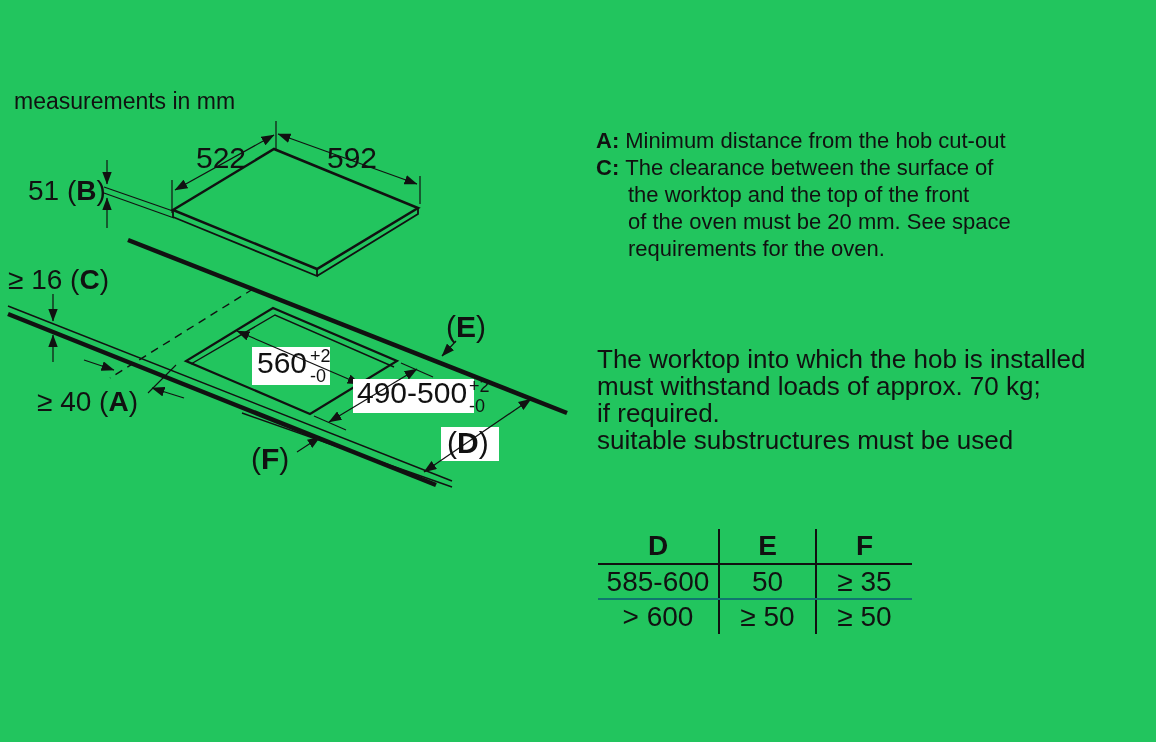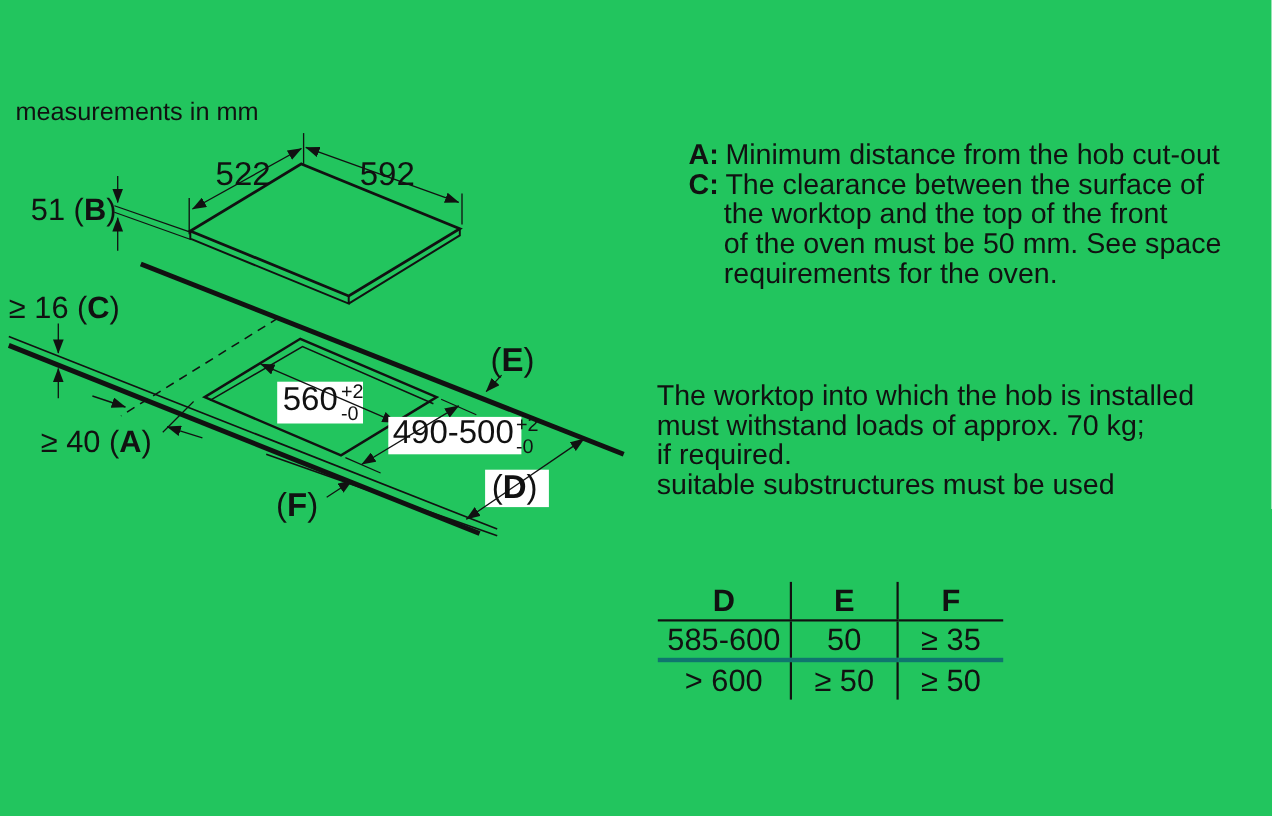--- a/index.html
+++ b/index.html
@@ -2,35 +2,35 @@
 <html><head>
 <meta charset="utf-8">
 <style>
   html,body{margin:0;padding:0;background:#fff;}
   #page{position:relative;width:1156px;height:742px;background:#22c55e;overflow:hidden;
         font-family:"Liberation Sans", sans-serif;color:#111;}
   #diagram-svg{position:absolute;left:0;top:0;width:1156px;height:742px;}
   .title{position:absolute;left:14px;top:88px;font-size:23px;color:#111;}
 
   
-  .defs{position:absolute;left:626px;top:127px;width:520px;font-size:26px;line-height:27px;}
+  .defs{position:absolute;left:596px;top:127px;width:520px;font-size:22px;line-height:27px;}
   .def{padding-left:32px;}
   .def .first{text-indent:-32px;}
   .def b{font-weight:bold;margin-right:6px;}
 
   .note{position:absolute;left:597px;top:346px;width:520px;font-size:26px;line-height:27px;}
 
   
   .dtable{position:absolute;left:598px;top:529px;border-collapse:collapse;font-size:28px;}
   .dtable td{text-align:center;padding:0;}
   .dtable .c1{width:120px;}
   .dtable .c2{width:95px;border-left:2px solid #111;}
   .dtable .c3{width:95px;border-left:2px solid #111;}
   .dtable tr.hdr td{font-weight:bold;height:34px;border-bottom:2px solid #111;}
-  .dtable tr.r1 td{height:33px;border-bottom:4px solid #0f766e;}
+  .dtable tr.r1 td{height:33px;border-bottom:2px solid #0f766e;}
   .dtable tr.r2 td{height:34px;margin-top:15px;}
 
   svg text{fill:#111;font-family:"Liberation Sans", sans-serif;}
 </style>
 </head>
 <body>
 
 <div id="page">
 
   <div class="title">measurements in mm</div>
@@ -123,21 +123,21 @@
     </g>
   </svg>
 
   <div class="defs">
     <div class="def">
       <div class="first"><b>A:</b><span>Minimum distance from the hob cut-out</span></div>
     </div>
     <div class="def">
       <div class="first"><b>C:</b><span>The clearance between the surface of</span></div>
       <div>the worktop and the top of the front</div>
-      <div>of the oven must be 50 mm. See space</div>
+      <div>of the oven must be 20 mm. See space</div>
       <div>requirements for the oven.</div>
     </div>
   </div>
 
   <div class="note">
     <div>The worktop into which the hob is installed</div>
     <div>must withstand loads of approx. 70 kg;</div>
     <div>if required.</div>
     <div>suitable substructures must be used</div>
   </div>

